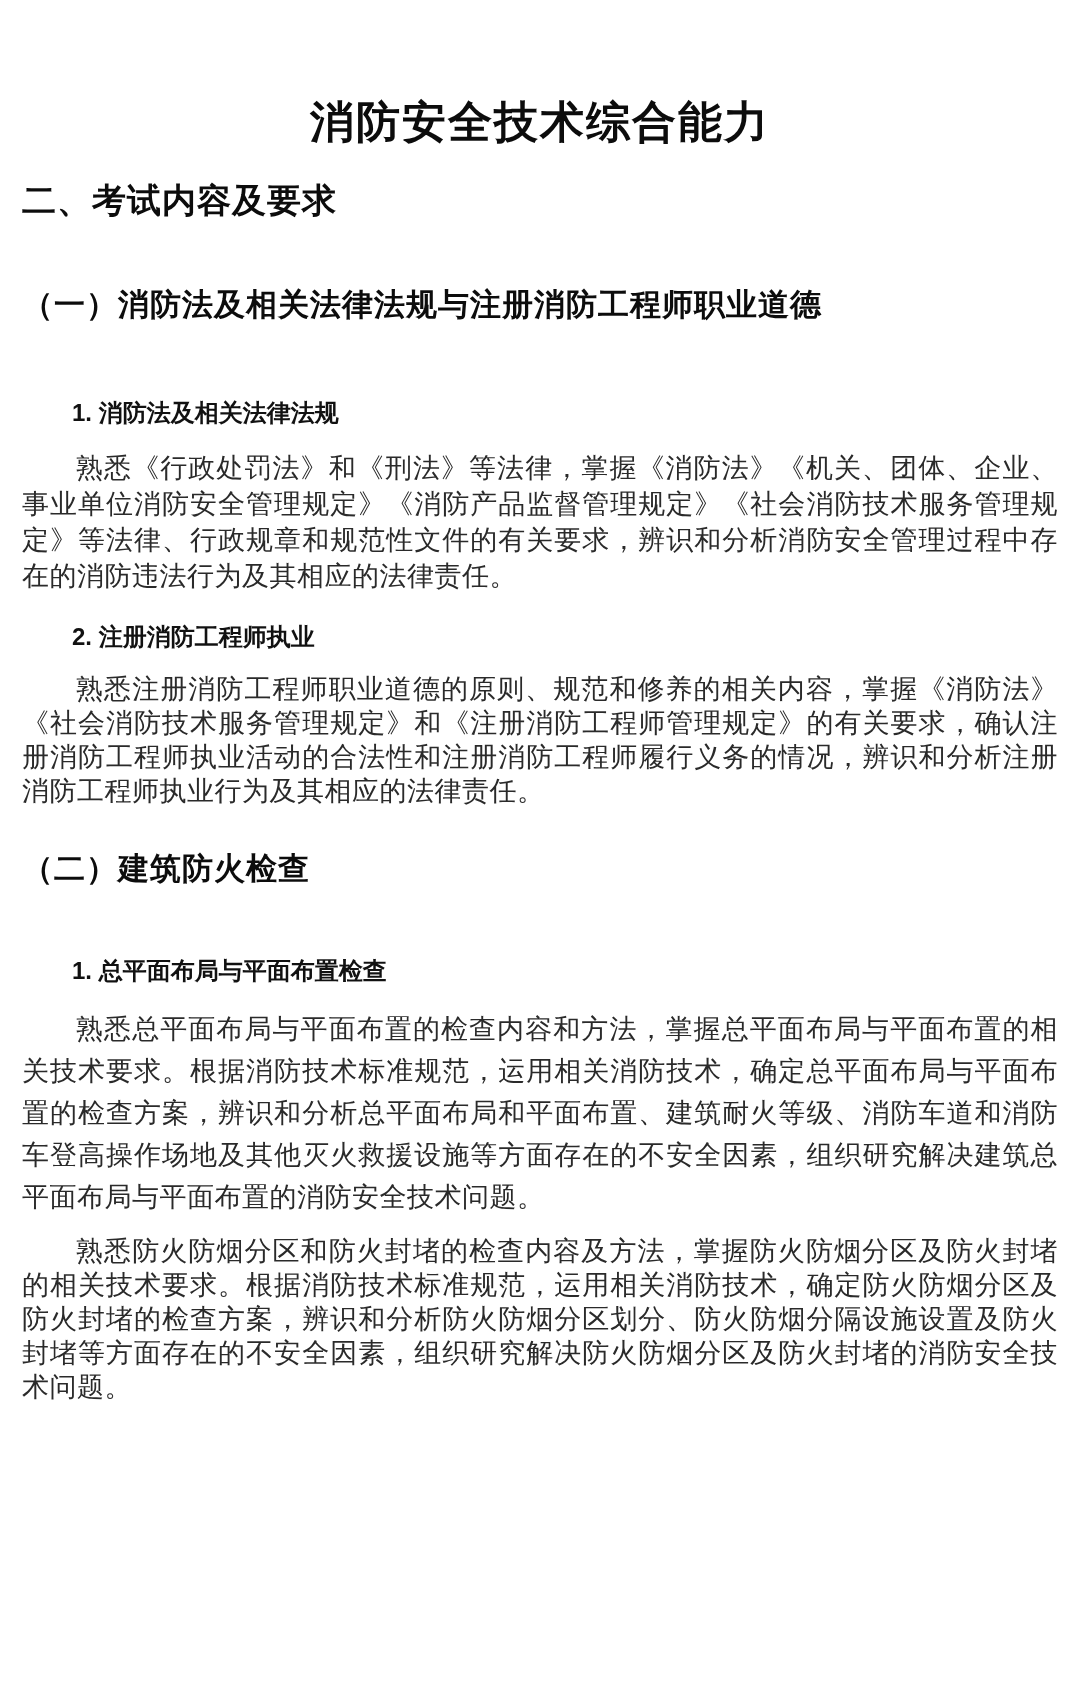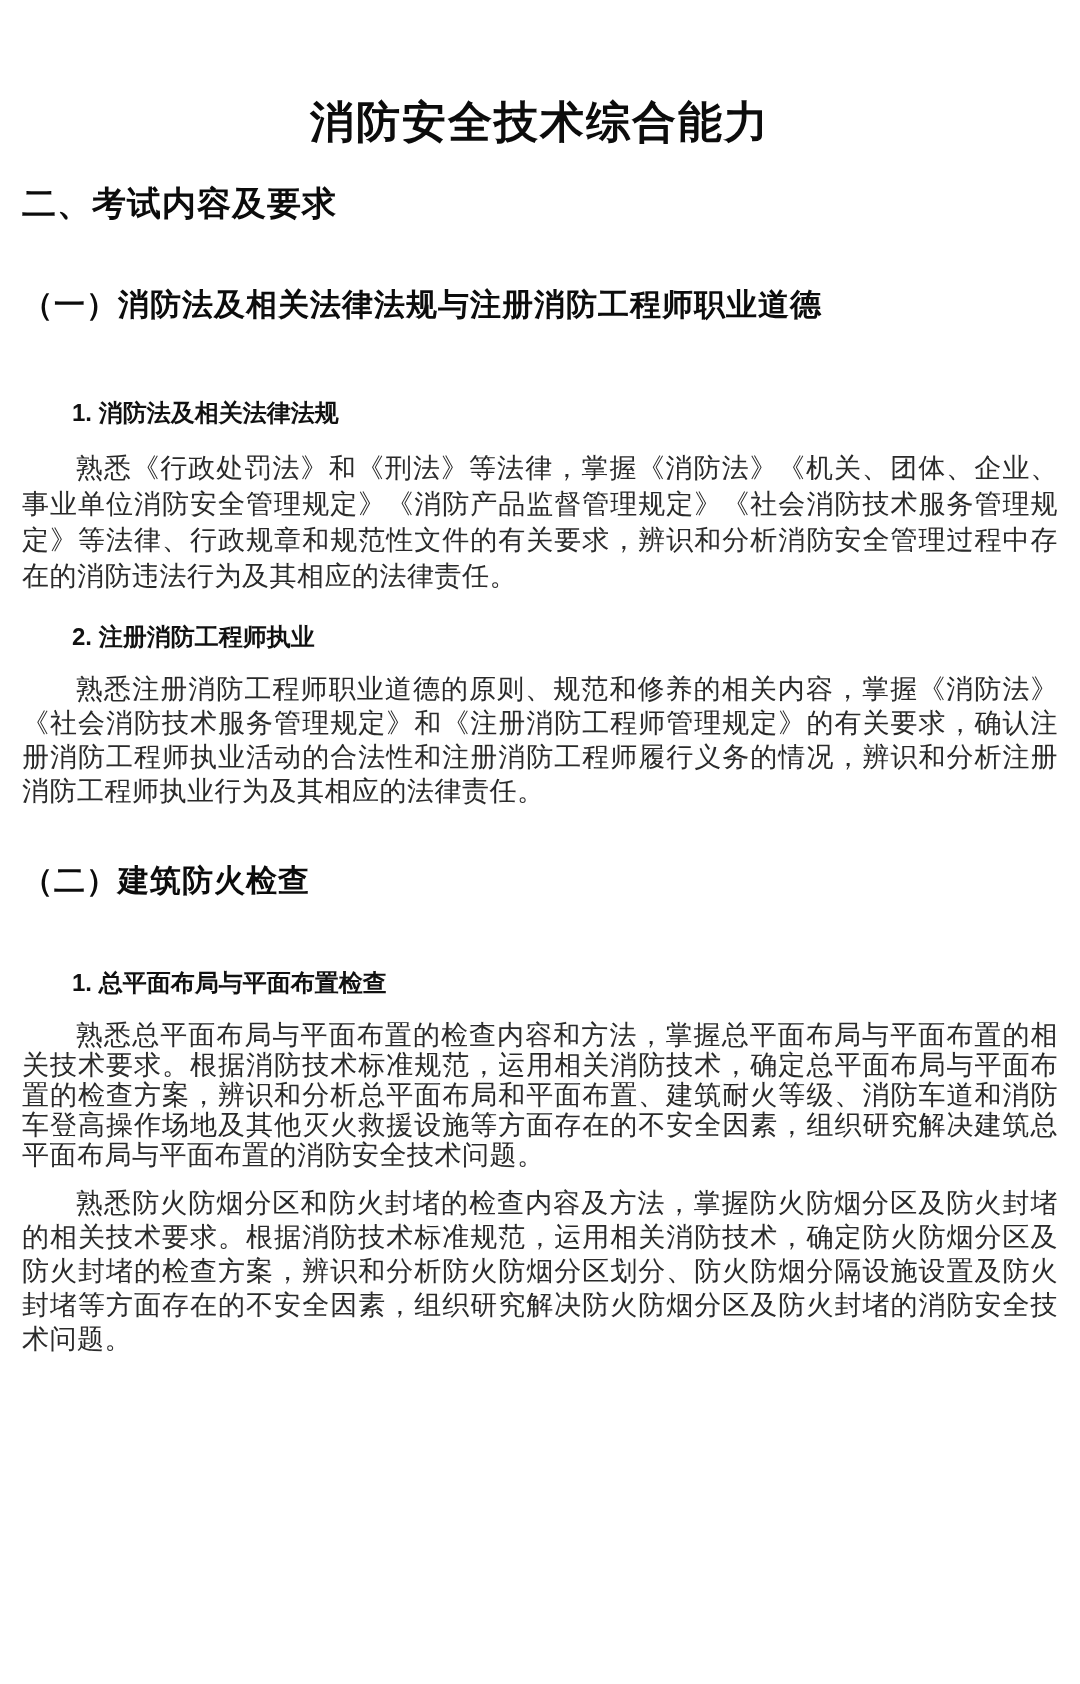--- a/index.html
+++ b/index.html
@@ -18,43 +18,43 @@
     font-family:"Liberation Sans","DejaVu Sans",sans-serif;
     font-weight:700;font-size:44px;line-height:44px;color:#0c0c0c;
     letter-spacing:2px;
   }
   .h-level1{
     font-family:"Liberation Sans","DejaVu Sans",sans-serif;
     font-weight:700;font-size:34px;line-height:42px;color:#0c0c0c;
     letter-spacing:1px;
   }
   .h1-exam-purpose{margin:62px 0 0;}
-  .h1-exam-content{margin:38px 0 0;}
+  .h1-exam-content{margin:38px 0 0;font-family:Liberation Mono, monospace;}
   .h-level2{
     font-family:"Liberation Sans","DejaVu Sans",sans-serif;
     font-weight:700;font-size:31px;line-height:42px;color:#0c0c0c;
     margin:60px 0 0;letter-spacing:1px;
   }
-  .h2-part2{margin-top:52px;font-family:Liberation Serif, serif;}
+  .h2-part2{margin-top:40px;font-family:Liberation Serif, serif;}
   .h-level3{
     font-family:"Liberation Sans","DejaVu Sans",sans-serif;
     font-weight:700;font-size:24px;line-height:38px;color:#111;
     margin:68px 0 0 50px;
   }
   .h3-tight{margin-top:16px;}
   .h3-mid{margin-top:24px;}
   .h3-sec2-first{margin-top:62px;}
   
   .body-p{
     font-size:27px;line-height:36px;color:#2a2a2a;
     text-align:justify;text-indent:54px;margin:18px 0 0;
     letter-spacing:0.5px;
   }
   .p-purpose{line-height:37px;margin-top:44px;}
-  .p-layout{line-height:30px;}
+  .p-layout{line-height:42px;}
   .p-smoke{line-height:34px;margin-top:16px;}
 </style>
 </head>
 <body>
 
 <div class="page">
 
   <div class="doc-title">消防安全技术综合能力</div>
 
 

